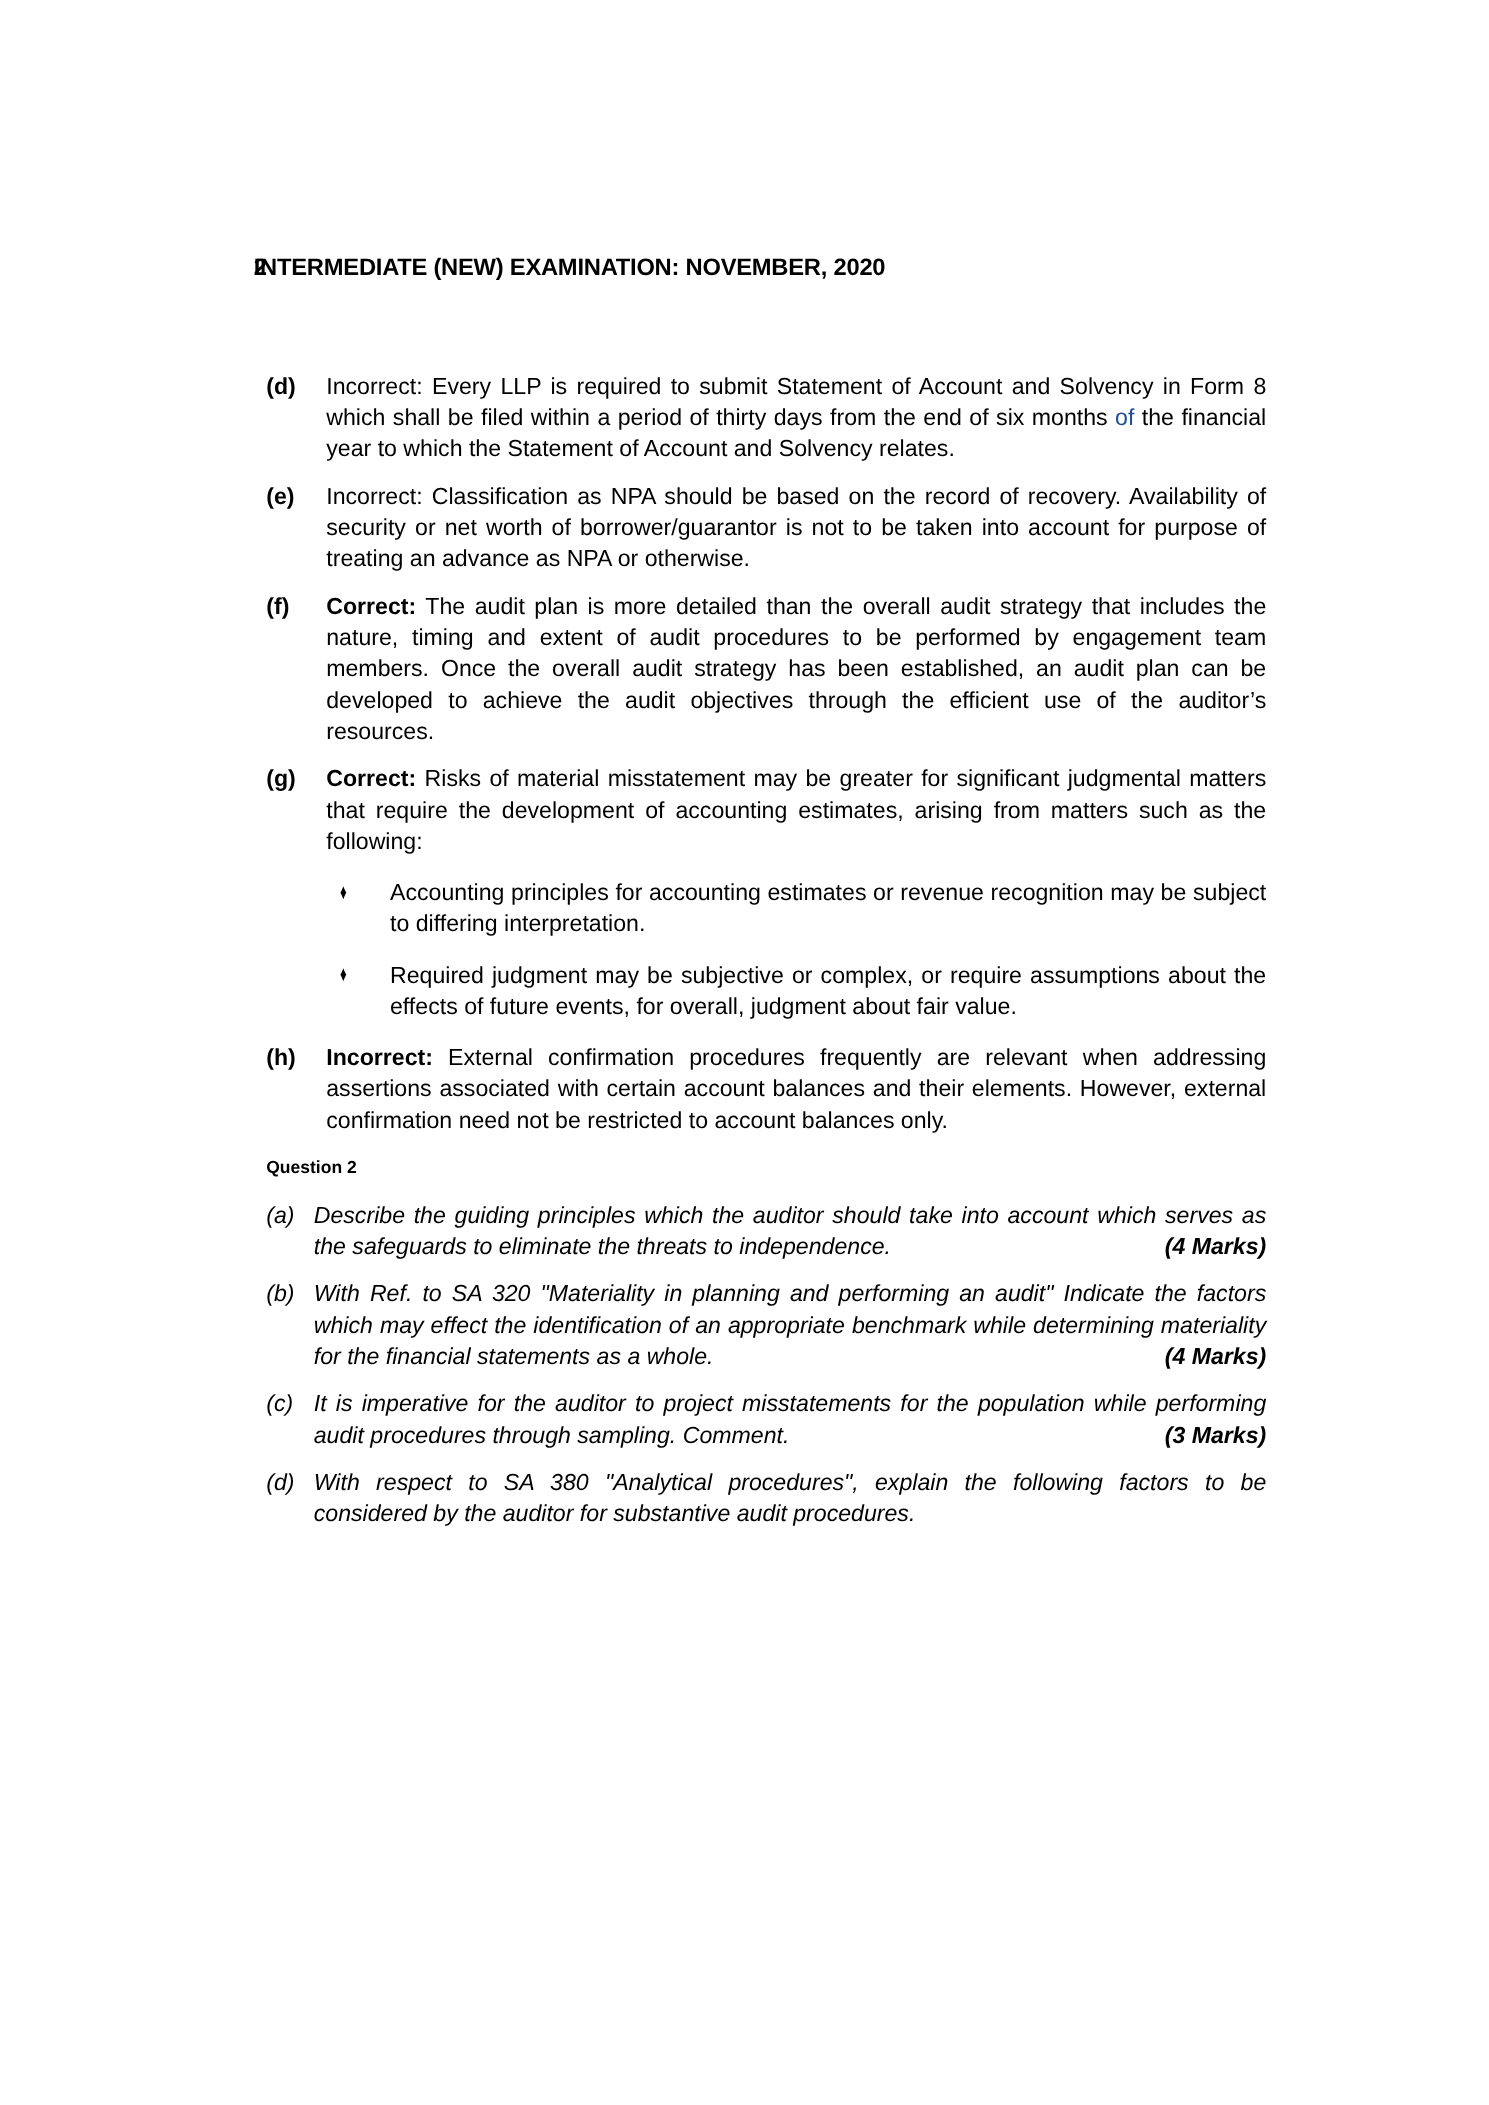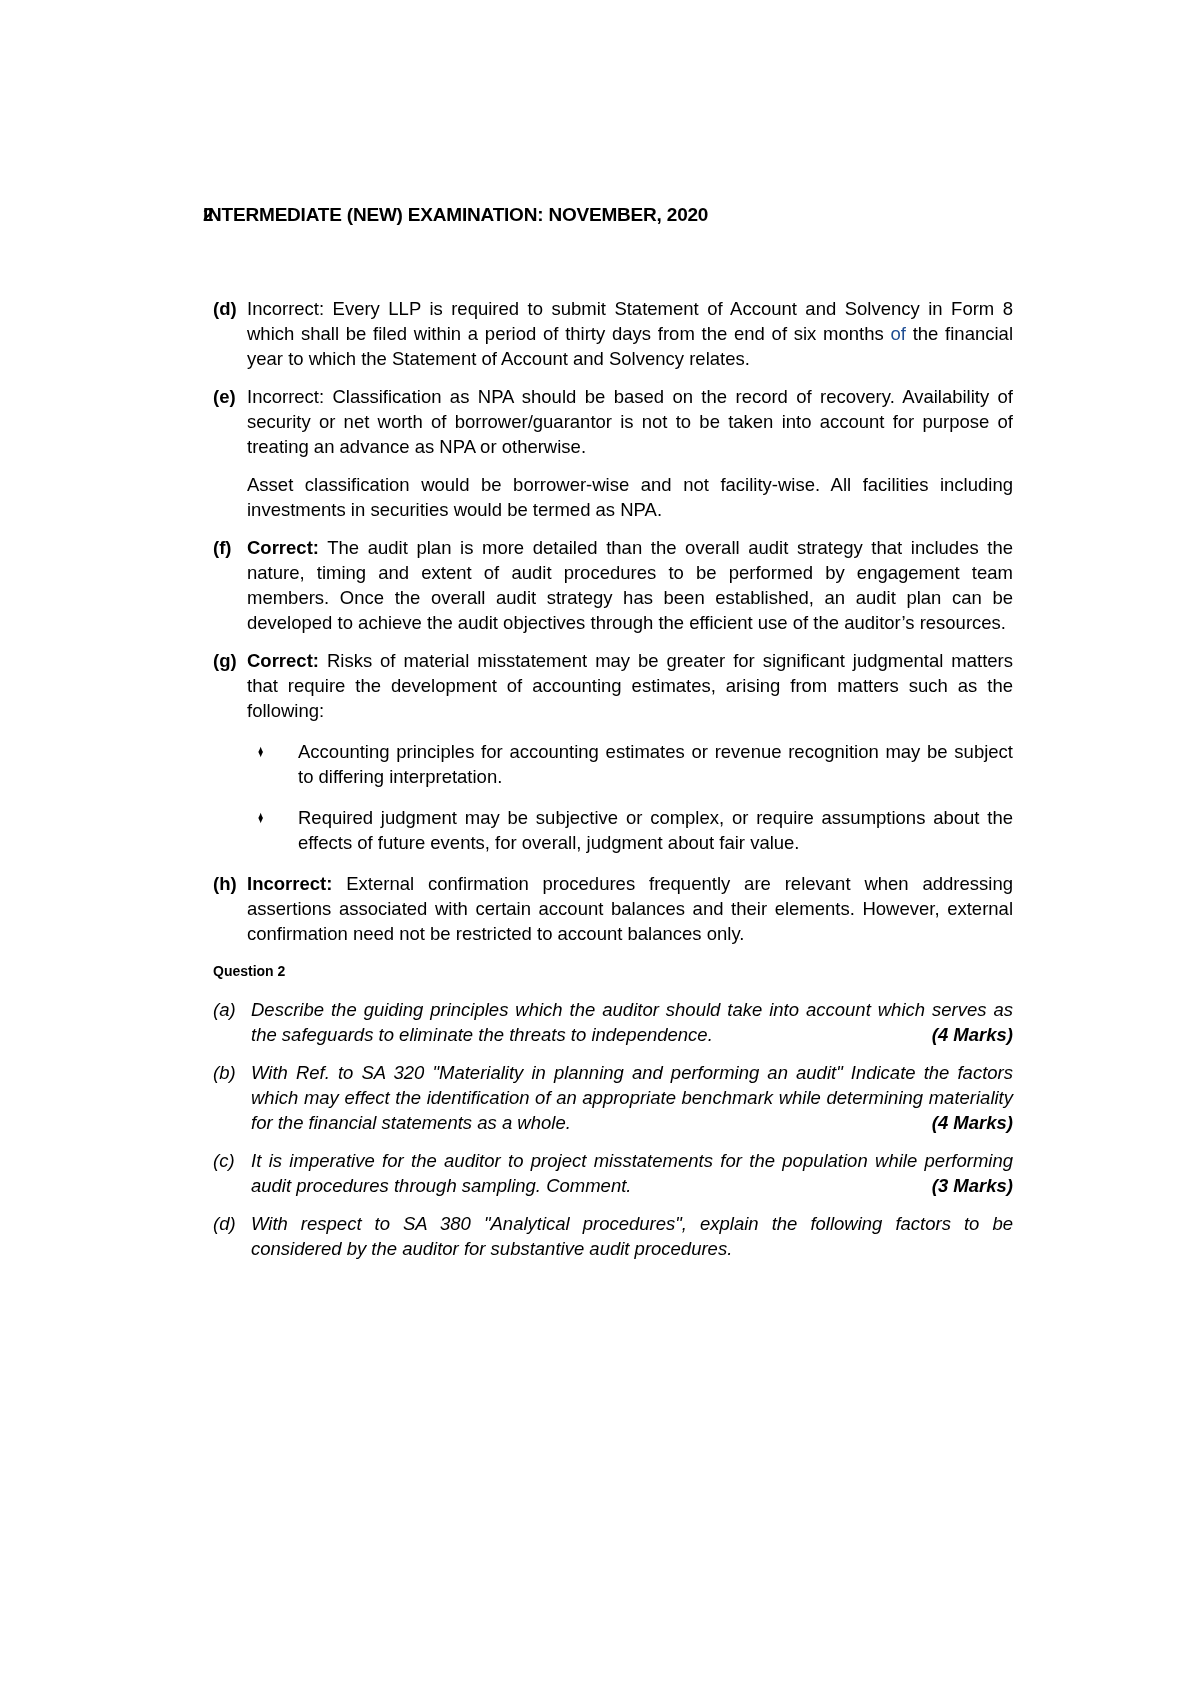--- a/index.html
+++ b/index.html
@@ -12,21 +12,21 @@
   .page-num{position:absolute;left:0;top:0;}
   .header-title{letter-spacing:-0.2px;}
 
   .content{position:absolute;top:296px;left:213px;width:800px;}
 
   .sub-item{position:relative;padding-left:85px;margin-bottom:11px;}
   .sub-item .marker{position:absolute;left:44px;top:0;}
 
   .answer-item{position:relative;margin-bottom:13px;}
   .answer-item > .marker{position:absolute;left:0;top:0;font-weight:bold;}
-  .answer-item .body{margin-left:34px;}
+  .answer-item .body{margin-left:48px;}
 
   p.para{margin:0 0 13px;}
   .justify{text-align:justify;}
   .bold{font-weight:bold;}
   .accent{color:var(--accent,#1f4e94);}
 
   .bullet-row{position:relative;padding-left:51px;margin:16px 0;}
   .bullet-glyph{
     position:absolute;left:11px;top:0;display:inline-block;
     transform:scaleX(0.62);transform-origin:left center;font-size:17px;
@@ -59,21 +59,20 @@
         <div class="answer-item">
           <span class="marker">(d)</span>
           <div class="body">
             <p class="para justify"><span class="lead">Incorrect:</span> <span class="seg">Every LLP is required to submit Statement of Account and Solvency in Form 8 which shall be filed within a period of thirty days from the end of six months </span><span class="seg accent">of</span><span class="seg"> the financial year to which the Statement of Account and Solvency relates.</span></p>
           </div>
         </div>
         <div class="answer-item">
           <span class="marker">(e)</span>
           <div class="body">
             <p class="para justify"><span class="lead">Incorrect:</span> <span class="seg">Classification as NPA should be based on the record of recovery. Availability of security or net worth of borrower/guarantor is not to be taken into account for purpose of treating an advance as NPA or otherwise.</span></p>
-            <p class="para justify">Asset classification would be borrower-wise and not facility-wise. All facilities including investments in securities would be termed as NPA.</p>
           </div>
         </div>
         <div class="answer-item">
           <span class="marker">(f)</span>
           <div class="body">
             <p class="para justify"><span class="lead bold">Correct:</span> <span class="seg">The audit plan is more detailed than the overall audit strategy that includes the nature, timing and extent of audit procedures to be performed by engagement team members. Once the overall audit strategy has been established, an audit plan can be developed to achieve the audit objectives through the efficient use of the auditor’s resources.</span></p>
           </div>
         </div>
         <div class="answer-item">
           <span class="marker">(g)</span>

